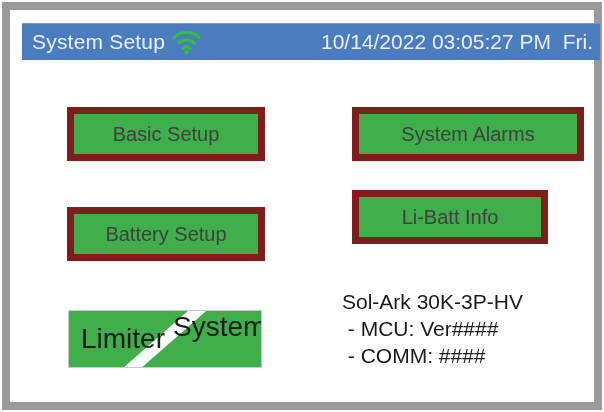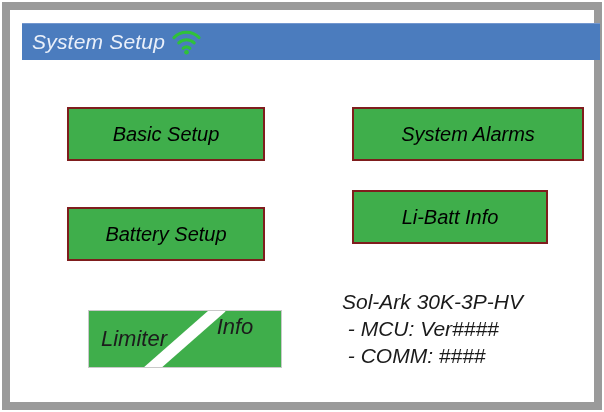--- a/index.html
+++ b/index.html
@@ -2,21 +2,20 @@
 <html><head>
 <meta charset="utf-8">
 <style>
   html, body { margin:0; padding:0; background:#ffffff; }
   .screen {
     position: relative;
     width: 604px; height: 412px;
     background: #ffffff;
     font-family: "Liberation Sans", "DejaVu Sans", sans-serif;
     overflow: hidden;
-    font-style: italic;
   }
   .frame {
     position: absolute;
     left: 2px; top: 2px; right: 2px; bottom: 2px;
     border: 8px solid #9a9a9a;
     background: #ffffff;
     box-sizing: border-box;
   }
   .topbar {
     position: absolute;
@@ -36,43 +35,42 @@
   .wifi { margin-left: 6px; margin-top: 3px; flex: 0 0 auto; }
   .topbar-datetime {
     margin-left: auto;
     margin-right: 7px;
     font-size: 21px;
     white-space: pre;
   }
   .btn {
     position: absolute;
     background: #3fae4b;
-    border: 2px solid #7f1d1d;
+    border: 7px solid #7f1d1d;
     box-sizing: border-box;
     display: flex; align-items: center; justify-content: center;
     font-size: 20px;
-    color: #000000;
+    color: #404040;
     cursor: pointer;
     user-select: none;
   }
   .btn-basic   { left: 57px;  top: 97px;  width: 198px; height: 54px; }
   .btn-alarms  { left: 342px; top: 97px;  width: 232px; height: 54px; }
   .btn-battery { left: 57px;  top: 197px; width: 198px; height: 54px; }
   .btn-libatt  { left: 342px; top: 180px; width: 196px; height: 54px; }
   .btn-split {
     position: absolute;
     left: 58px; top: 300px; width: 194px; height: 58px;
     background: #3fae4b;
     border: 1px solid #c9c9c9;
     box-sizing: border-box;
     overflow: hidden;
-    font-size: 22px;
+    font-size: 28px;
     color: #1c1c1c;
     user-select: none;
-    margin-left: 20px;
   }
   .split-diagonal {
     position: absolute;
     left: 89px; top: -21px;
     width: 12px; height: 100px;
     background: #ffffff;
     transform: rotate(48.7deg);
   }
   .split-left {
     position: absolute;
@@ -105,32 +103,33 @@
     <div class="topbar">
       <span class="topbar-title">System Setup</span>
       <span class="wifi">
         <svg width="31" height="27" viewBox="0 0 32 28" fill="none" stroke="#2fc13a" stroke-width="3.2" stroke-linecap="round">
           <path d="M3 10 A 18 18 0 0 1 29 10"></path>
           <path d="M8 15.5 A 11.5 11.5 0 0 1 24 15.5"></path>
           <path d="M12.5 21 A 5.5 5.5 0 0 1 19.5 21"></path>
           <circle cx="16" cy="25.2" r="2.4" fill="#2fc13a" stroke="none"></circle>
         </svg>
       </span>
+      <span class="topbar-datetime">10/14/2022 03:05:27 PM  Fri.</span>
     </div>
 
     <div class="btn btn-basic">Basic Setup</div>
     <div class="btn btn-alarms">System Alarms</div>
     <div class="btn btn-battery">Battery Setup</div>
     <div class="btn btn-libatt">Li-Batt Info</div>
 
     <div class="btn-split">
       <div class="split-diagonal"></div>
       <div class="split-left">Limiter</div>
       <div class="split-right">
-        <div>Info</div>
+        <div>System</div>
       </div>
     </div>
 
     <div class="device-info">
       <div>Sol-Ark 30K-3P-HV</div>
       <div> - MCU: Ver####</div>
       <div> - COMM: ####</div>
     </div>
 
   </div>

